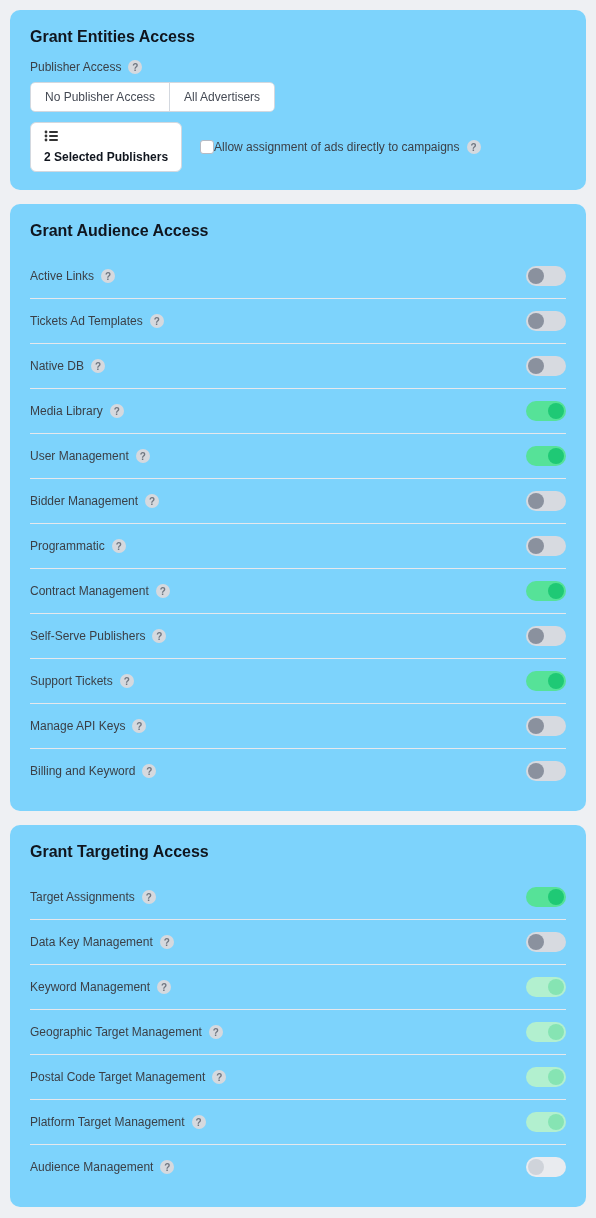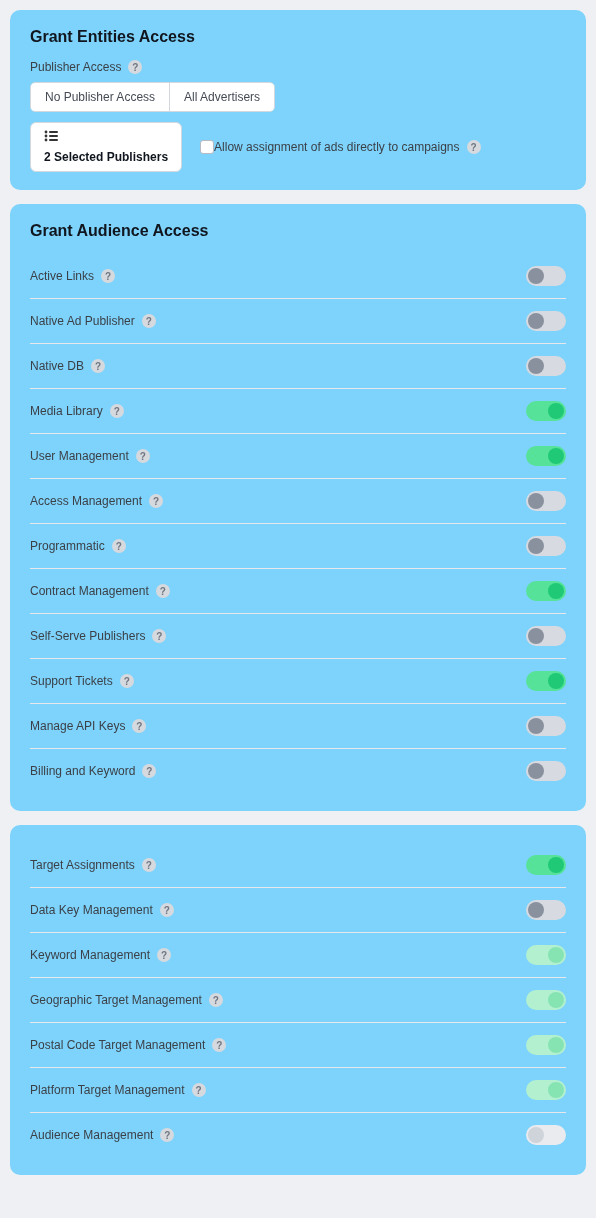--- a/index.html
+++ b/index.html
@@ -188,21 +188,21 @@
         <div class="toggle-label">
           <span>Active Links</span>
           <span class="help-icon">?</span>
         </div>
         <div class="toggle off">
           <div class="knob"></div>
         </div>
       </div>
       <div class="toggle-row">
         <div class="toggle-label">
-          <span>Native Ad Publisher</span>
+          <span>Tickets Ad Templates</span>
           <span class="help-icon">?</span>
         </div>
         <div class="toggle off">
           <div class="knob"></div>
         </div>
       </div>
       <div class="toggle-row">
         <div class="toggle-label">
           <span>Native DB</span>
           <span class="help-icon">?</span>
@@ -224,21 +224,21 @@
         <div class="toggle-label">
           <span>User Management</span>
           <span class="help-icon">?</span>
         </div>
         <div class="toggle on">
           <div class="knob"></div>
         </div>
       </div>
       <div class="toggle-row">
         <div class="toggle-label">
-          <span>Access Management</span>
+          <span>Bidder Management</span>
           <span class="help-icon">?</span>
         </div>
         <div class="toggle off">
           <div class="knob"></div>
         </div>
       </div>
       <div class="toggle-row">
         <div class="toggle-label">
           <span>Programmatic</span>
           <span class="help-icon">?</span>
@@ -289,20 +289,21 @@
           <span class="help-icon">?</span>
         </div>
         <div class="toggle off">
           <div class="knob"></div>
         </div>
       </div>
     </div>
 </div>
 
 <div class="card">
+  <h2>Grant Targeting Access</h2>
   <div id="targeting-rows">
       <div class="toggle-row">
         <div class="toggle-label">
           <span>Target Assignments</span>
           <span class="help-icon">?</span>
         </div>
         <div class="toggle on">
           <div class="knob"></div>
         </div>
       </div>

